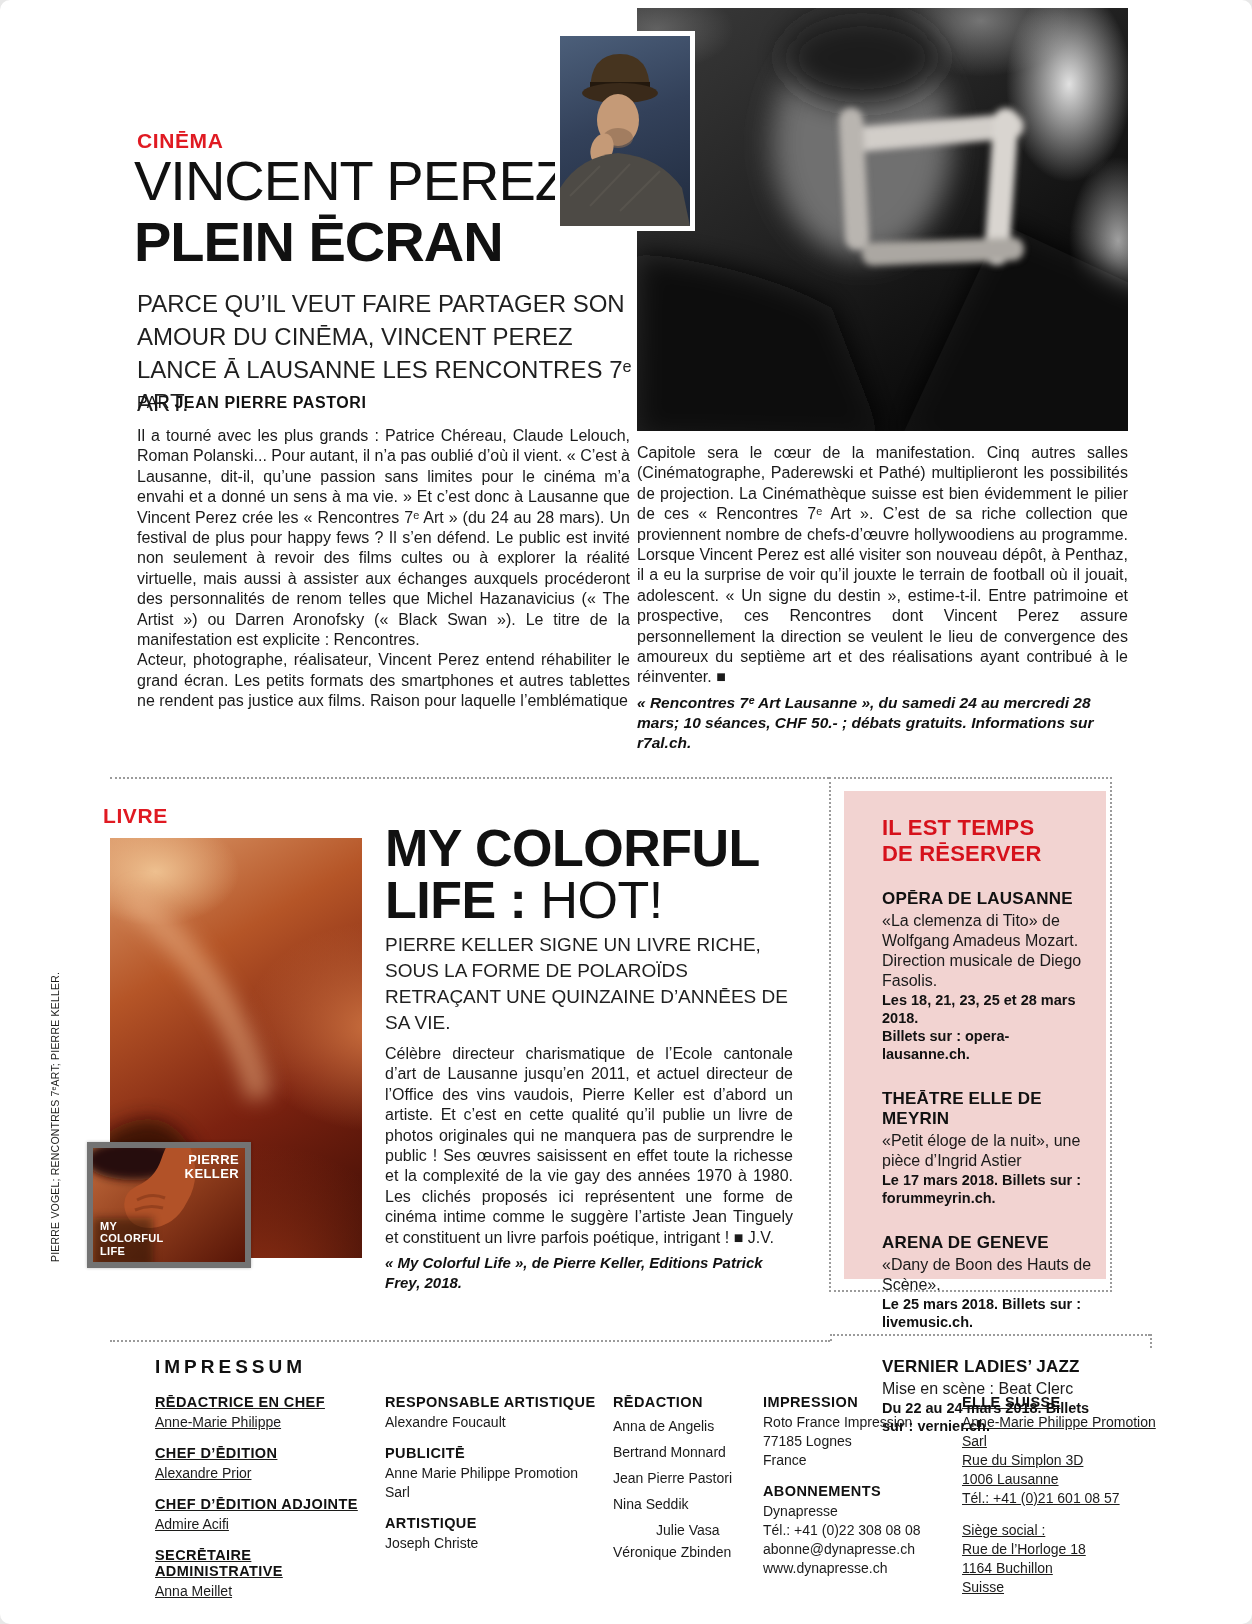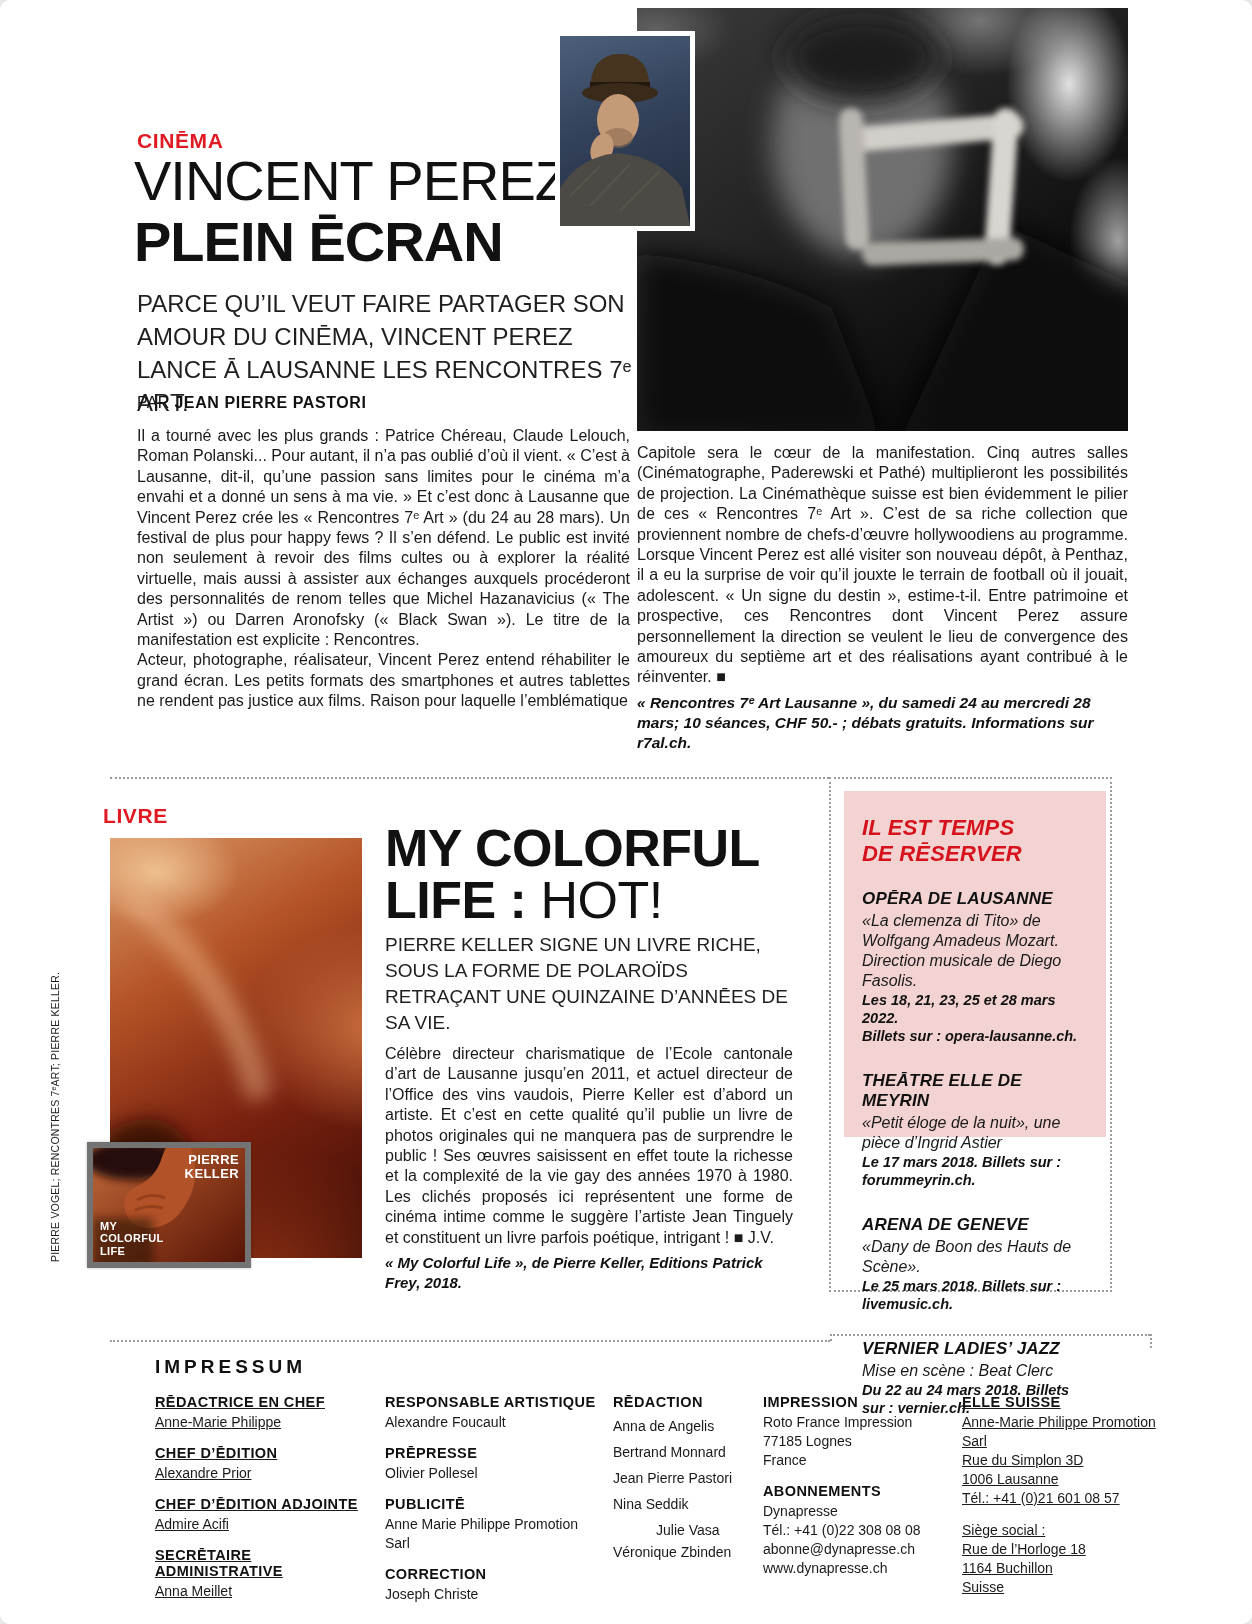--- a/index.html
+++ b/index.html
@@ -54,22 +54,22 @@
   .kh1{font-size:52px;line-height:52px;font-weight:700;letter-spacing:-.5px;color:#111;}
   .kh1 .lt{font-weight:400;}
   .kstand{font-size:19px;line-height:26px;color:#1f1f1f;margin-top:6px;}
   .kbody{margin-top:8px;}
   .kfoot{font-size:15px;}
 
   
   .dot-h{border-top:2px dotted #9b9b9b;height:0;}
   .dot-v{border-left:2px dotted #9b9b9b;width:0;}
   .pink-frame{left:829px;top:777px;width:283px;height:515px;border:2px dotted #9b9b9b;box-sizing:border-box;}
-  .pink-fill{left:844px;top:791px;width:262px;height:346px;background:#f2d3d1;box-sizing:border-box;
-    padding:24px 14px 10px 18px;font-style:italic;}
+  .pink-fill{left:844px;top:791px;width:262px;height:488px;background:#f2d3d1;box-sizing:border-box;
+    padding:24px 14px 10px 38px;}
   .pink-title{color:#d6121c;font-weight:700;font-size:22px;line-height:26px;letter-spacing:.2px;}
   .event{margin-top:15px;}
   .venue{font-size:17px;font-weight:700;letter-spacing:.2px;color:#111;margin-bottom:2px;}
   .desc{font-size:16px;line-height:20px;color:#1a1a1a;}
   .dates{font-size:14.5px;line-height:18px;font-weight:700;color:#111;}
 
   
   .imp-title{font-size:19px;font-weight:700;letter-spacing:4px;color:#111;}
   .imp-col{position:absolute;top:1394px;}
   .imp-entry{margin-bottom:13px;}
@@ -145,21 +145,21 @@
   <div class="abs pink-frame"></div>
   <div class="abs pink-fill">
     <div class="pink-title">
       <div>IL EST TEMPS</div>
       <div>DE RĒSERVER</div>
     </div>
 
     <div class="event" style="margin-top:22px;">
       <div class="venue">OPĒRA DE LAUSANNE</div>
       <div class="desc">«La clemenza di Tito» de Wolfgang Amadeus Mozart. Direction musicale de Diego Fasolis.</div>
-      <div class="dates">Les 18, 21, 23, 25 et 28 mars 2022.</div>
+      <div class="dates">Les 18, 21, 23, 25 et 28 mars 2018.</div>
       <div class="dates">Billets sur : opera-lausanne.ch.</div>
     </div>
 
     <div class="event" style="margin-top:26px;">
       <div class="venue">THEĀTRE ELLE DE MEYRIN</div>
       <div class="desc">«Petit éloge de la nuit», une pièce d’Ingrid Astier</div>
       <div class="dates">Le 17 mars 2018. Billets sur : forummeyrin.ch.</div>
     </div>
 
     <div class="event" style="margin-top:26px;">
@@ -251,29 +251,25 @@
       <div class="imp-line">Anna Meillet</div>
     </div>
   </div>
 
   <div class="imp-col" style="left:385px;width:218px;">
     <div class="imp-entry">
       <div class="imp-label">RESPONSABLE ARTISTIQUE</div>
       <div class="imp-line">Alexandre Foucault</div>
     </div>
     <div class="imp-entry">
-      <div class="imp-label">PRĒPRESSE</div>
-      <div class="imp-line">Olivier Pollesel</div>
-    </div>
-    <div class="imp-entry">
       <div class="imp-label">PUBLICITĒ</div>
       <div class="imp-line">Anne Marie Philippe Promotion Sarl</div>
     </div>
     <div class="imp-entry">
-      <div class="imp-label">CORRECTION</div>
+      <div class="imp-label">ARTISTIQUE</div>
       <div class="imp-line">Joseph Christe</div>
     </div>
   </div>
 
   <div class="imp-col" style="left:613px;width:150px;">
     <div class="imp-entry">
       <div class="imp-label">RĒDACTION</div>
       <div class="imp-line" style="line-height:26px;">Anna de Angelis</div>
       <div class="imp-line" style="line-height:26px;">Bertrand Monnard</div>
       <div class="imp-line" style="line-height:26px;">Jean Pierre Pastori</div>

